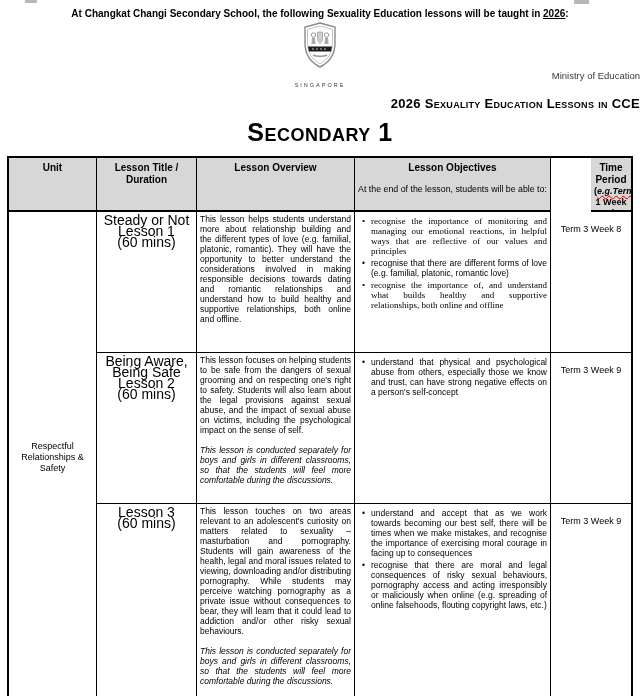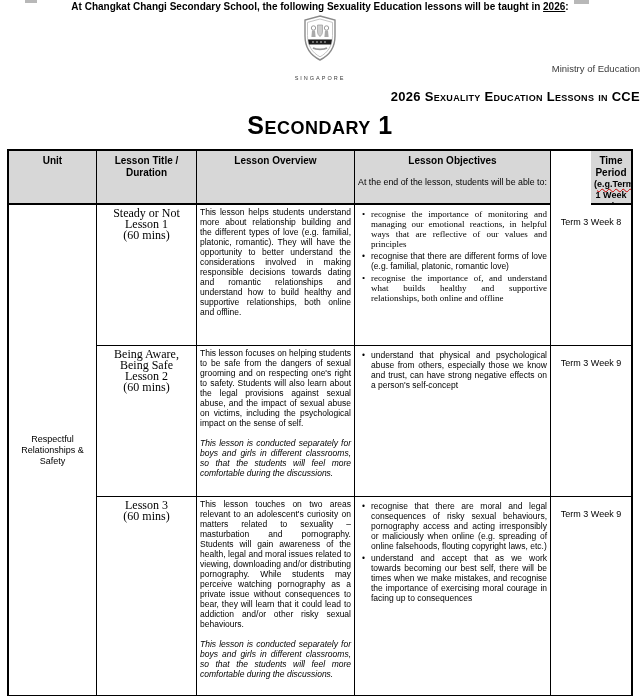--- a/index.html
+++ b/index.html
@@ -2,21 +2,21 @@
 <html><head>
 <meta charset="utf-8">
 <style>
   * { margin:0; padding:0; box-sizing:border-box; }
   html,body { width:640px; height:696px; background:#ffffff; overflow:hidden;
               font-family:"Liberation Sans", sans-serif; color:#000; }
   .artifact { position:absolute; top:0; background:#b8b8b8; }
   .artifact.left  { left:25px;  width:12px; height:3px; }
   .artifact.right { left:574px; width:15px; height:4px; }
 
-  .top-note { padding-top:1px; text-align:center; font-size:10px; font-weight:bold; }
+  .top-note { padding-top:8px; text-align:center; font-size:10px; font-weight:bold; }
   .top-note .u { text-decoration:underline; }
 
   .crest-block { text-align:center; margin-top:3px; }
   .crest-block svg { display:block; margin:0 auto; }
   .ministry { font-size:9.5px; color:#3a3a3a; margin-top:2px; text-align:right; }
   .country  { font-size:5.5px; color:#3a3a3a; letter-spacing:2px; text-align:center; margin-top:1px; }
 
   .subtitle { margin-top:8px; text-align:right; font-size:13px; font-weight:bold;
               font-variant:small-caps; letter-spacing:0.3px; }
   .title    { margin-top:7px; margin-bottom:9px; text-align:center; font-size:25px;
@@ -27,25 +27,25 @@
          grid-template-rows:54px 141px 151px 198px;
          border:2px solid #000; }
   .cell { border-right:1px solid #000; border-bottom:1px solid #000;
           overflow:hidden; padding:2px 3px; font-size:8.5px; line-height:10px; }
   .lastcol { border-right:none; }
   .lastrow { border-bottom:none; }
   .hdr { background:#d7d7d7; text-align:center; font-weight:bold; font-size:10px;
          line-height:12px; border-bottom-width:2px; padding-top:4px; }
   .hdr .sub { font-weight:normal; font-size:8.8px; line-height:10.5px; margin-top:10px; }
   .hdr .eg  { font-size:9px; line-height:11px; }
-  .sp-err { text-decoration:underline wavy #cc0000 1px; text-decoration-skip-ink:none; }
+  .sp-err { text-decoration:underline wavy #cc0000 1px; text-decoration-skip-ink:none;font-style:italic; }
 
   .c-unit { display:flex; align-items:center; justify-content:center;
             text-align:center; font-size:9px; line-height:11px; }
-  .c-title { text-align:center; font-size:12px; line-height:11px; padding-top:3px;font-family:Liberation Serif, serif; }
+  .c-title { text-align:center; font-size:14px; line-height:11px; padding-top:3px; }
   .c-ov p { text-align:justify; }
   .c-ov .note { margin-top:10px; font-style:italic; }
   .obj { list-style:none; margin-top:2px; }
   .obj li { position:relative; padding-left:13px; margin-bottom:2px; text-align:justify; }
   .obj li::before { content:"\2022"; position:absolute; left:4px; top:0; }
   .obj li.serif { font-family:"Liberation Serif", serif; font-size:9px; line-height:10px; }
   .c-time { text-align:center; font-size:9px; padding-top:12px; }
 </style>
 </head>
 <body>
@@ -133,19 +133,19 @@
   <div class="cell c-title lastrow" style="grid-row:4;grid-column:2;">
     <div>Lesson 3</div>
     <div>(60 mins)</div>
   </div>
   <div class="cell c-ov lastrow" style="grid-row:4;grid-column:3;">
     <p>This lesson touches on two areas relevant to an adolescent's curiosity on matters related to sexuality – masturbation and pornography. Students will gain awareness of the health, legal and moral issues related to viewing, downloading and/or distributing pornography. While students may perceive watching pornography as a private issue without consequences to bear, they will learn that it could lead to addiction and/or other risky sexual behaviours.</p>
     <p class="note">This lesson is conducted separately for boys and girls in different classrooms, so that the students will feel more comfortable during the discussions.</p>
   </div>
   <div class="cell lastrow" style="grid-row:4;grid-column:4;">
     <ul class="obj">
+      <li>understand and accept that as we work towards becoming our best self, there will be times when we make mistakes, and recognise the importance of exercising moral courage in facing up to consequences</li>
       <li>recognise that there are moral and legal consequences of risky sexual behaviours, pornography access and acting irresponsibly or maliciously when online (e.g. spreading of online falsehoods, flouting copyright laws, etc.)</li>
-      <li>understand and accept that as we work towards becoming our best self, there will be times when we make mistakes, and recognise the importance of exercising moral courage in facing up to consequences</li>
     </ul>
   </div>
   <div class="cell c-time lastcol lastrow" style="grid-row:4;grid-column:5;">Term 3 Week 9</div>
 
 </div>
 
 </body></html>

